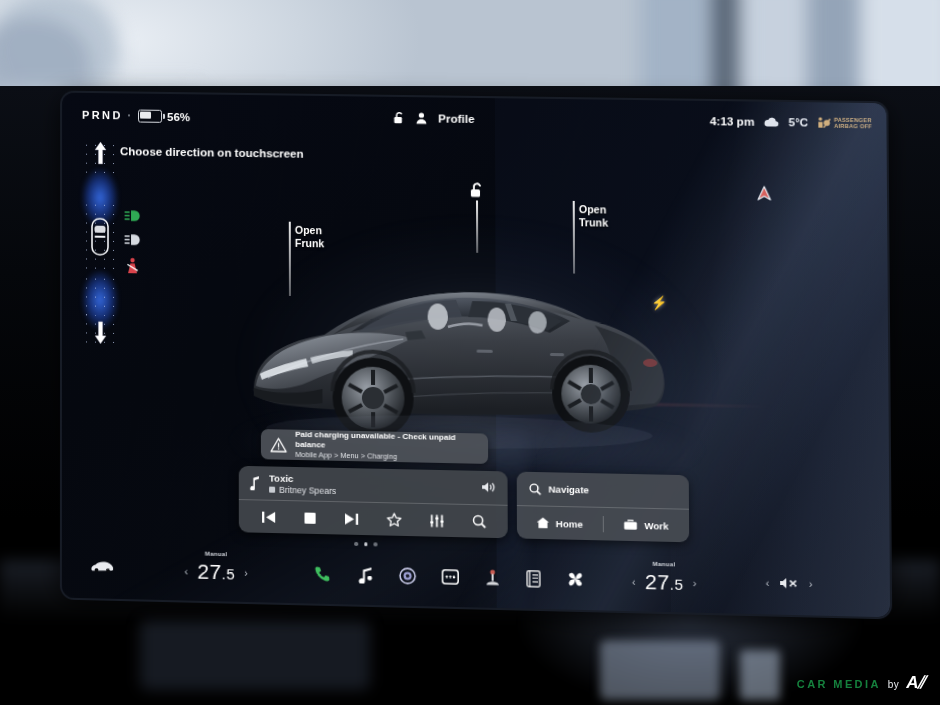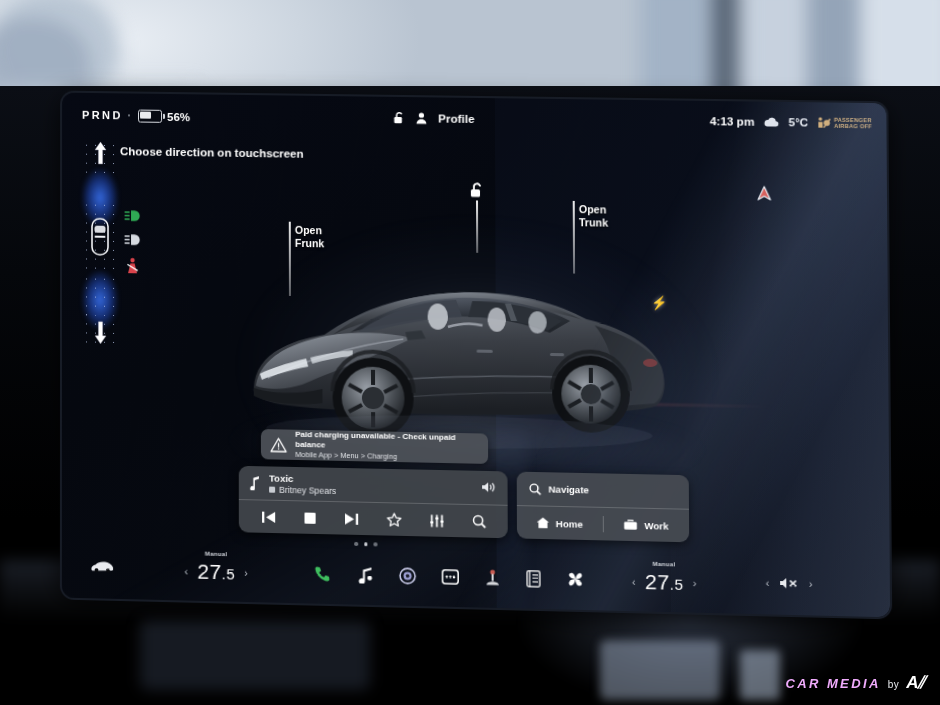--- a/index.html
+++ b/index.html
@@ -140,21 +140,21 @@
   .tempR{left:562px;top:6px;}
   .temp-lbl{position:absolute;top:-9px;left:50%;transform:translateX(-50%);font-size:6px;color:#cfd3da;font-weight:700;letter-spacing:.3px;}
   .temp-val{position:relative;color:#fff;font-size:21px;font-weight:400;letter-spacing:.4px;}
   .temp-val .dec{font-size:15px;}
   .chev{color:#b9bec7;font-size:11px;}
   .app-icons{position:absolute;left:250px;top:8px;display:flex;align-items:center;gap:25px;}
   .vol{position:absolute;left:692px;top:9px;display:flex;align-items:center;gap:9px;}
 
   
   .wm{position:absolute;right:16px;bottom:12px;display:flex;align-items:baseline;gap:7px;}
-  .wm-main{color:#f0abfc;font-size:13px;font-weight:700;letter-spacing:2.4px;font-style:italic;}
+  .wm-main{color:#15803d;font-size:11px;font-weight:700;letter-spacing:2.4px;}
   .wm-by{color:#e8eaee;font-size:10px;letter-spacing:.4px;}
   .wm-logo{color:#fff;font-size:17px;font-weight:800;font-style:italic;letter-spacing:-1px;}
   svg{display:block;}
 </style>
 </head>
 <body>
 
 <div class="photo">
   <div class="bg-blur">
     <div class="bg-shape pillarA"></div>

